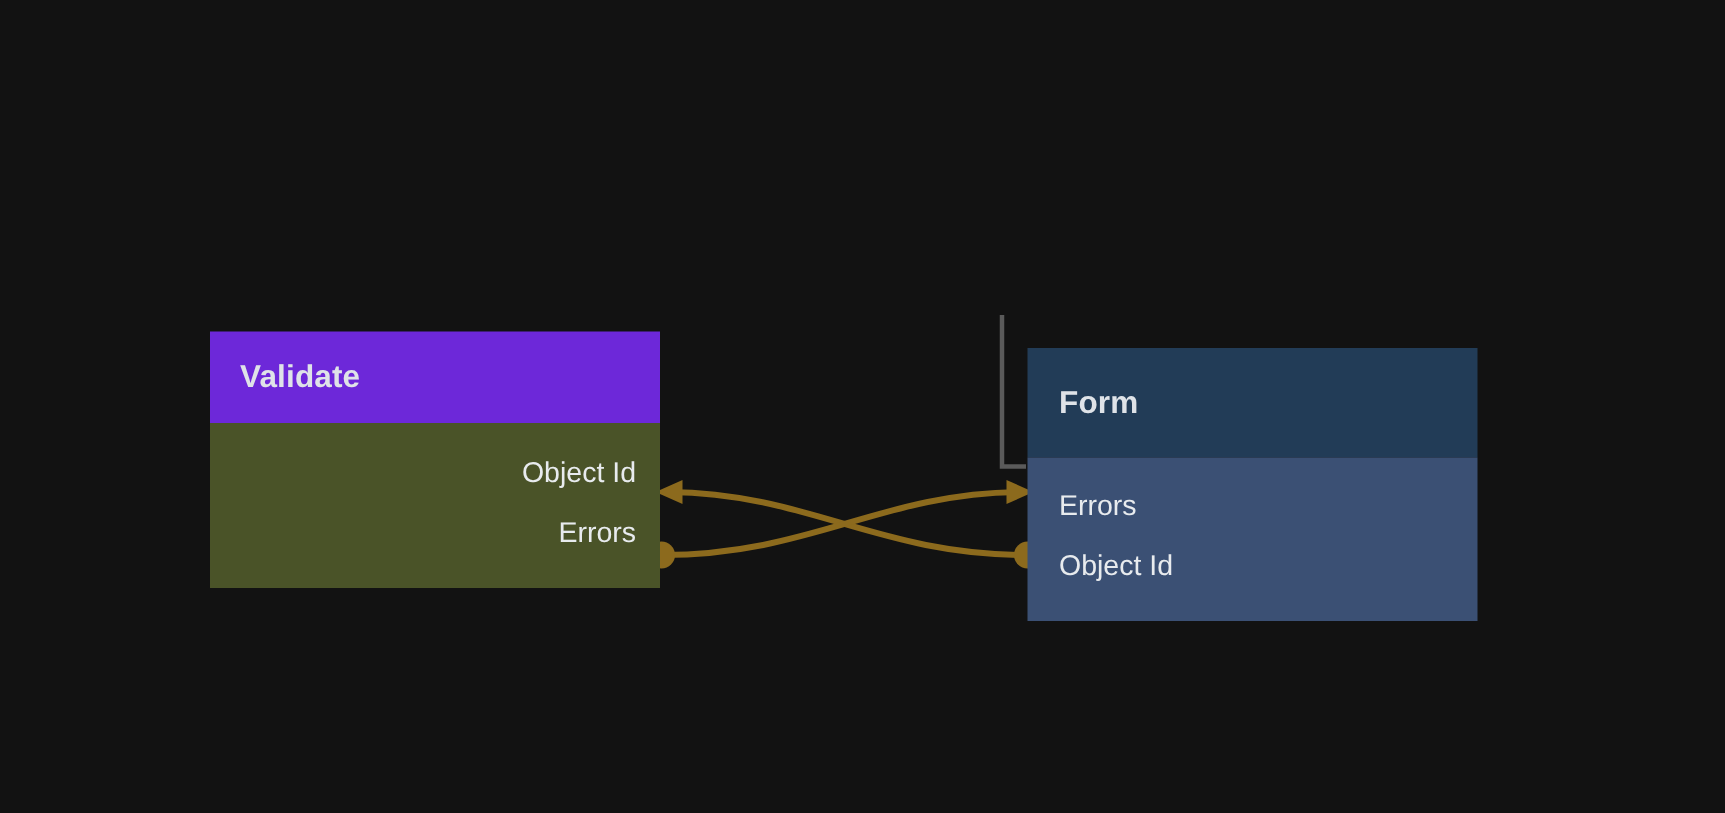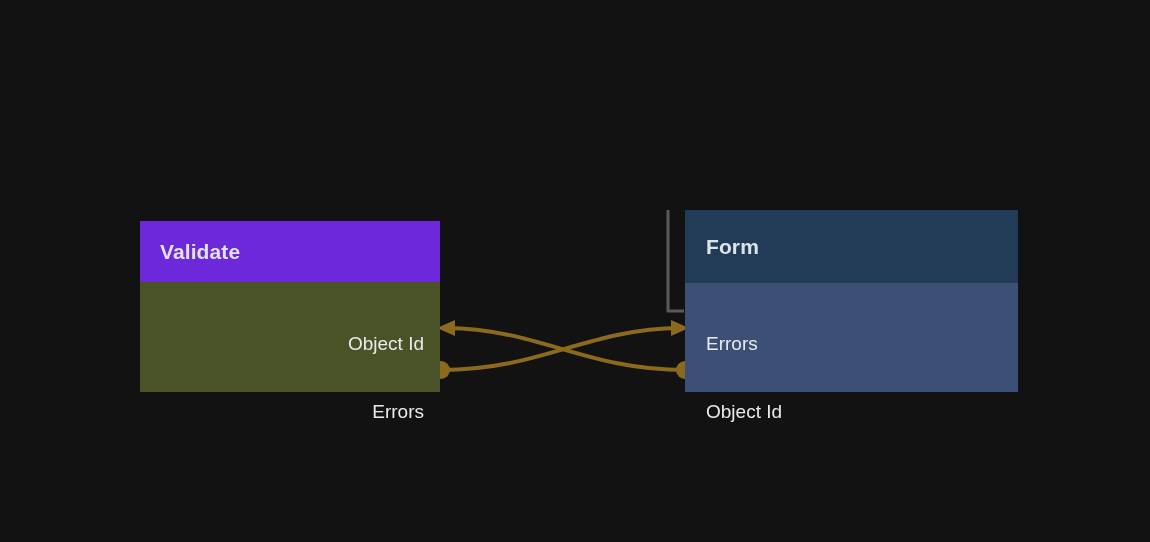--- a/index.html
+++ b/index.html
@@ -40,21 +40,20 @@
     width: 100%;
   }
   .port {
     box-sizing: border-box;
     display: flex;
     align-items: center;
     height: 40px;
     font-size: 19px;
     color: #e8ebee;
     white-space: nowrap;
-    margin-top: 28px;
   }
   .port.out {
     justify-content: flex-end;
     padding-right: 16px;
   }
   .port.in {
     justify-content: flex-start;
     padding-left: 21px;
   }
 
@@ -85,22 +84,22 @@
   }
   #node-group .node-header {
     height: 75px;
     background: #223c57;
     padding-left: 22px;
   }
 
   
   #node-form {
     left: 685px;
-    top: 210px;
-    width: 333px;
+    top: 232px;
+    width: 300px;
     height: 182px;
   }
   #node-form .node-header {
     height: 73px;
     background: #223c57;
     padding-left: 21px;
   }
   #node-form .node-body {
     height: 109px;
     background: #3b5074;

